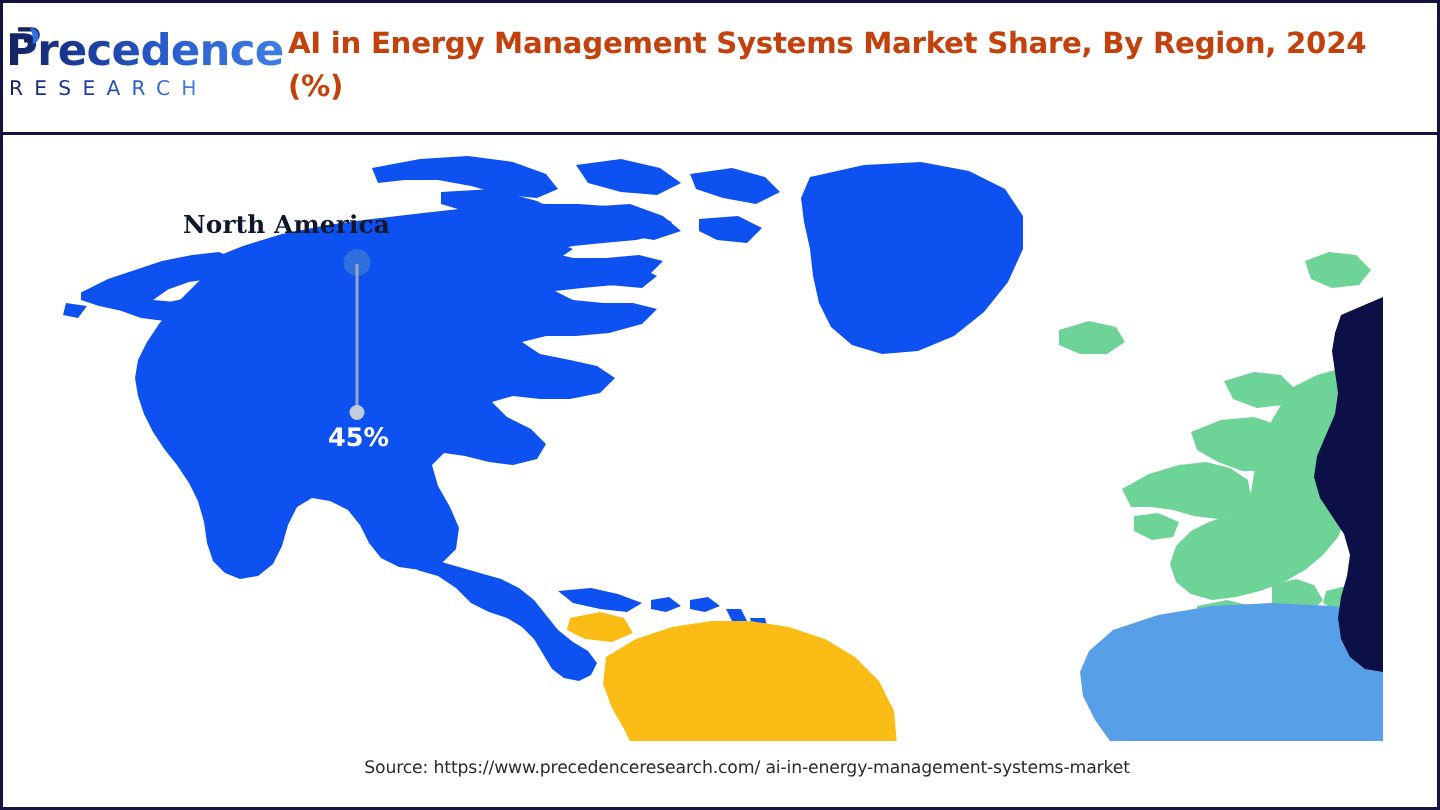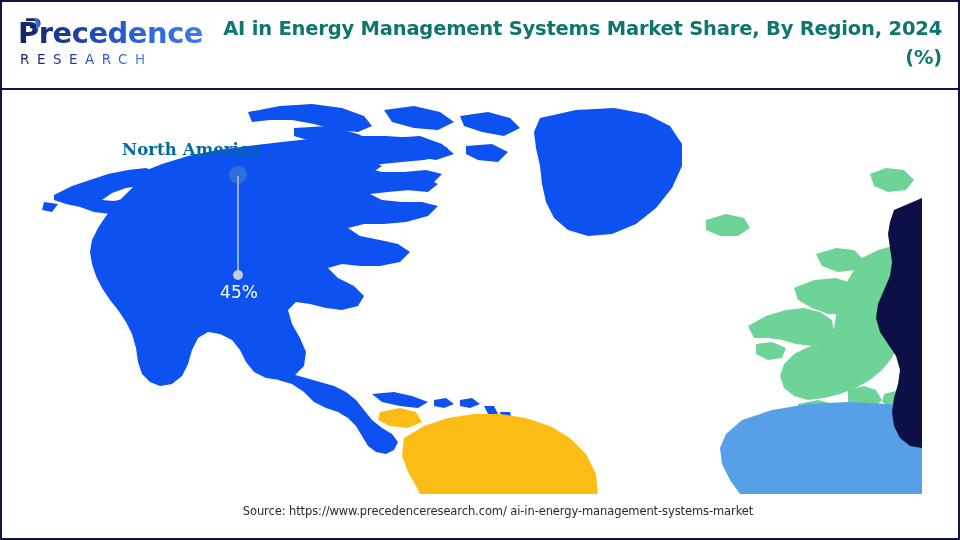--- a/index.html
+++ b/index.html
@@ -25,21 +25,21 @@
     width: 100%;
     height: 88px;
     box-sizing: border-box;
     border-bottom: 2px solid #131442;
     background: #ffffff;
   }
 
   
   #logo {
     position: absolute;
-    left: 14px;
+    left: 0;
     top: 14px;
     width: 160px;
     height: 58px;
   }
   #logo-word {
     position: absolute;
     left: 2px;
     top: 0px;
     font-family: "DejaVu Sans", sans-serif;
     font-size: 29px;
@@ -74,26 +74,26 @@
     color: transparent;
     white-space: nowrap;
   }
 
   
   #title {
     position: absolute;
     left: 190px;
     top: 12px;
     width: 750px;
-    text-align: right;
+    text-align: left;
     font-family: "DejaVu Sans", sans-serif;
     font-size: 19.5px;
     font-weight: 700;
     line-height: 29px;
-    color: #0f766e;
+    color: #c2410c;
     letter-spacing: -0.2px;
   }
 
   
   #body {
     position: absolute;
     left: 0;
     top: 88px;
     width: 100%;
     height: 410px;
@@ -109,21 +109,21 @@
   }
 
   
   #callout-label {
     position: absolute;
     left: 120px;
     top: 50px;
     font-family: "DejaVu Serif", serif;
     font-size: 16.5px;
     font-weight: 700;
-    color: #0369a1;
+    color: #0f172a;
     white-space: nowrap;
     letter-spacing: 0.1px;
   }
   #callout-line {
     position: absolute;
     left: 235px;
     top: 86px;
     width: 2px;
     height: 98px;
     background: #9aa8c4;
@@ -147,21 +147,21 @@
     background: #c3ccdd;
   }
   #callout-value {
     position: absolute;
     left: 192px;
     top: 192px;
     width: 90px;
     text-align: center;
     font-family: "DejaVu Sans", sans-serif;
     font-size: 17px;
-    font-weight: 400;
+    font-weight: 700;
     color: #ffffff;
   }
 
   
   #footer {
     position: absolute;
     left: 0;
     bottom: 0;
     width: 100%;
     height: 38px;

